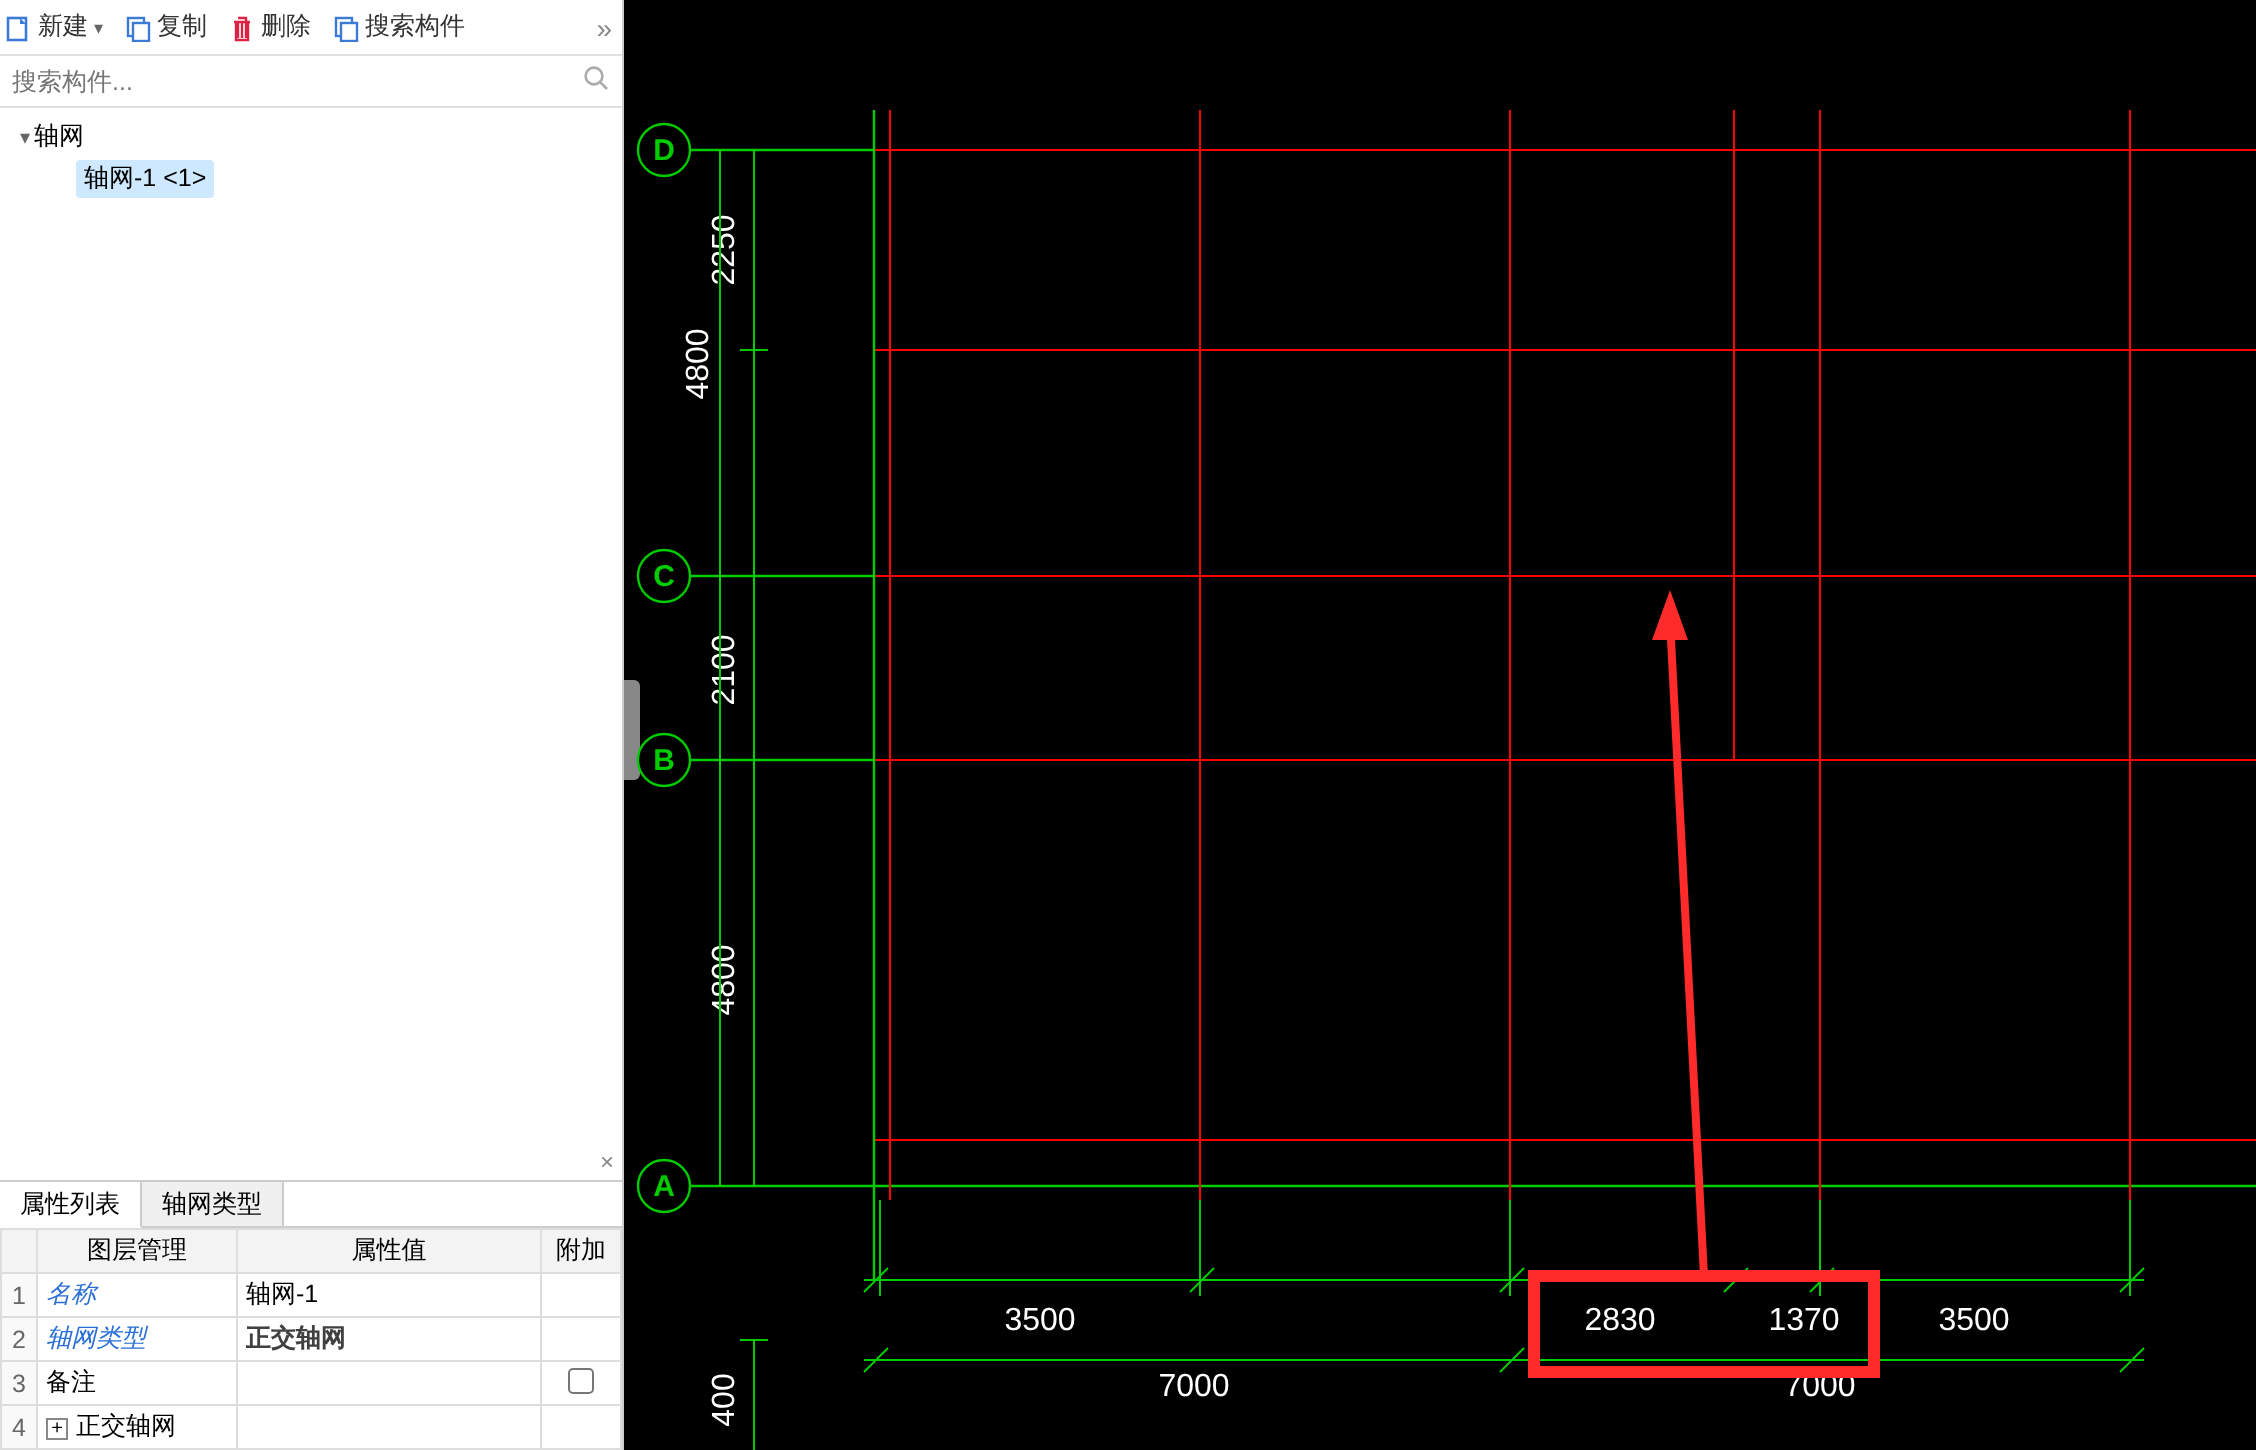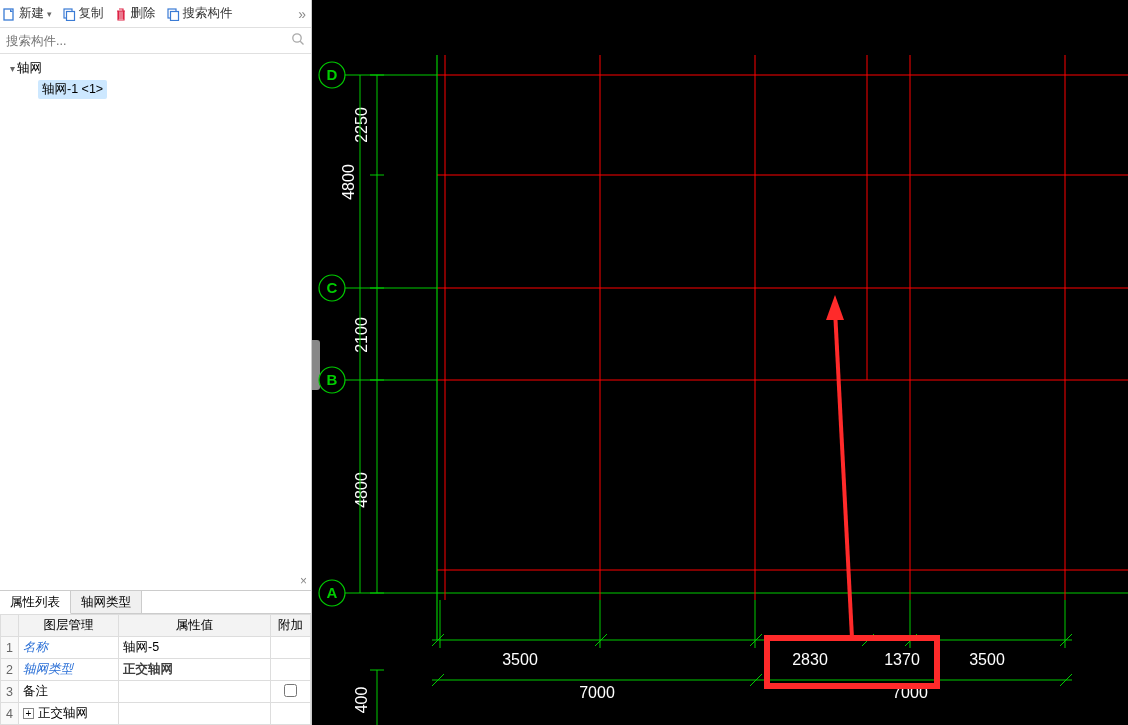--- a/index.html
+++ b/index.html
@@ -117,21 +117,21 @@
     <tbody>
         <tr>
       <th></th>
       <th>图层管理</th>
       <th>属性值</th>
       <th>附加</th>
     </tr>
     <tr>
       <td class="rownum">1</td>
       <td class="name"><a>名称</a></td>
-      <td class="value">轴网-5</td>
+      <td class="value">轴网-1</td>
       <td class="extra"></td>
     </tr>
     <tr>
       <td class="rownum">2</td>
       <td class="name"><a>轴网类型</a></td>
       <td class="value disabled">正交轴网</td>
       <td class="extra"></td>
     </tr>
     <tr>
       <td class="rownum">3</td>

